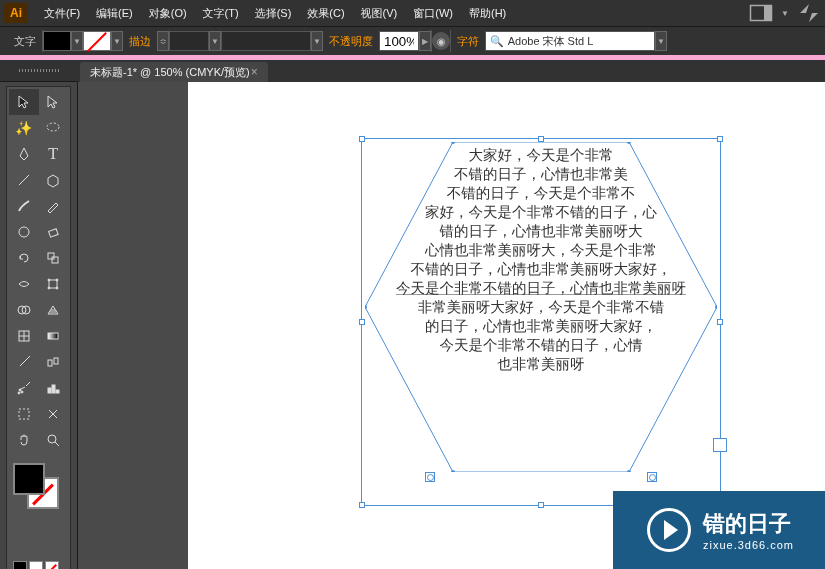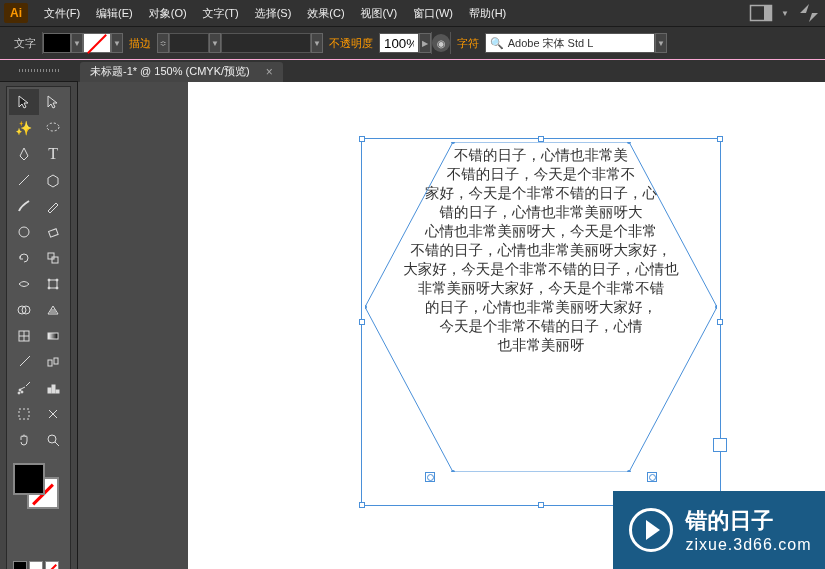--- a/index.html
+++ b/index.html
@@ -6,40 +6,40 @@
     body { background: #323232; width: 825px; height: 569px; overflow: hidden; color: #ccc; font-size: 11px; }
     
     
     .menubar { height: 26px; background: #323232; display: flex; align-items: center; padding: 0 4px; gap: 0; }
     .app-icon { width: 24px; height: 20px; display: flex; align-items: center; justify-content: center; background: #4a2a00; color: #ff9a00; font-weight: bold; font-size: 12px; border-radius: 2px; margin-right: 8px; }
     .menu-item { padding: 4px 8px; cursor: pointer; color: #eee; }
     .menubar-right { margin-left: auto; display: flex; align-items: center; gap: 8px; }
     .menubar-icon { width: 24px; height: 20px; display: flex; align-items: center; justify-content: center; color: #aaa; }
     
     
-    .optionsbar { height: 34px; background: #323232; border-top: 1px solid #1a1a1a; border-bottom: 1px solid #f9a8d4; display: flex; align-items: center; padding: 0 8px; }
+    .optionsbar { height: 34px; background: #323232; border-top: 1px solid #1a1a1a; border-bottom: 5px solid #f9a8d4; display: flex; align-items: center; padding: 0 8px; }
     .opt-label { color: #ccc; padding: 2px 6px; }
     .opt-label.orange { color: #ff9a00; }
     .color-swatch { width: 28px; height: 20px; background: #000; border: 1px solid #666; display: inline-block; position: relative; }
     .dropdown-arrow { width: 12px; height: 20px; background: #444; display: inline-flex; align-items: center; justify-content: center; color: #aaa; font-size: 8px; border: 1px solid #666; }
     .no-stroke { width: 28px; height: 20px; background: #fff; border: 1px solid #666; position: relative; }
     .no-stroke::after { content: ''; position: absolute; width: 100%; height: 2px; background: red; top: 50%; left: 0; transform: rotate(-45deg); }
     .num-input { width: 40px; height: 20px; background: #2a2a2a; border: 1px solid #555; color: #ccc; padding: 0 4px; }
     .wide-input { width: 90px; height: 20px; background: #2a2a2a; border: 1px solid #555; color: #ccc; padding: 0 4px; }
     .opacity-input { width: 40px; height: 20px; background: #fff; color: #000; border: 1px solid #555; padding: 0 4px; text-align: center; }
     .divider { width: 1px; height: 22px; background: #555; }
     .globe-icon { width: 18px; height: 18px; border-radius: 50%; background: #555; display: inline-flex; align-items: center; justify-content: center; font-size: 10px; color: #ccc; }
     .font-search { width: 170px; height: 20px; background: #fff; color: #333; border: 1px solid #555; padding: 0 4px; display: flex; align-items: center; gap: 4px; }
     .font-search span:first-child { color: #888; }
     
     
     .tabbar { height: 22px; background: #323232; display: flex; align-items: flex-end; padding-left: 80px; }
     .tabbar-left { position: absolute; width: 78px; height: 22px; background: #323232; border-bottom: 1px solid #1a1a1a; display: flex; align-items: center; justify-content: center; }
     .tabbar-left-grip { width: 40px; height: 3px; background: linear-gradient(90deg, #888 1px, transparent 1px); background-size: 3px 3px; }
-    .tab { height: 20px; background: #454545; padding: 3px 10px; display: flex; align-items: flex-end; gap: 16px; color: #eee; font-size: 11px; border-top-left-radius: 3px; border-top-right-radius: 3px; }
+    .tab { height: 20px; background: #454545; padding: 3px 10px; display: flex; align-items: center; gap: 1px; color: #eee; font-size: 11px; border-top-left-radius: 3px; border-top-right-radius: 3px; }
     .tab-close { color: #aaa; cursor: pointer; font-size: 12px; }
     
     
     .main { display: flex; height: 487px; }
     
     
     .toolpanel { width: 78px; background: #454545; border-right: 1px solid #1a1a1a; padding: 4px 6px; }
     .toolpanel-inner { background: #535353; border: 1px solid #2a2a2a; padding: 2px; }
     .tool-row { display: flex; }
     .tool-btn { width: 30px; height: 26px; display: flex; align-items: center; justify-content: center; cursor: pointer; color: #ddd; font-size: 14px; position: relative; }
@@ -87,21 +87,21 @@
     .port-handle.out { right: 60px; bottom: -10px; }
     .port-handle.out::after { content: ''; position: absolute; width: 5px; height: 5px; border-radius: 50%; border: 1px solid #4a90d9; top: 1px; left: 1px; }
     .end-marker { position: absolute; right: -10px; bottom: 20px; width: 14px; height: 14px; border: 1px solid #4a90d9; background: #fff; }
     
     
     .watermark { position: absolute; right: 0; bottom: 0; width: 215px; height: 78px; background: #1a5a85; display: flex; align-items: center; justify-content: center; gap: 12px; padding: 0 14px; }
     .wm-icon { width: 44px; height: 44px; border: 3px solid #fff; border-radius: 50%; display: flex; align-items: center; justify-content: center; }
     .wm-icon::after { content: ''; width: 0; height: 0; border-left: 14px solid #fff; border-top: 10px solid transparent; border-bottom: 10px solid transparent; margin-left: 4px; }
     .wm-text { color: #fff; }
     .wm-title { font-size: 22px; font-weight: bold; }
-    .wm-url { font-size: 16px; letter-spacing: 1px; }
+    .wm-url { font-size: 11px; letter-spacing: 1px; }
   </style>
 </head>
 <body>
 
 <div class="menubar">
   <div class="app-icon">Ai</div>
   <div class="menu-item">文件(F)</div>
   <div class="menu-item">编辑(E)</div>
   <div class="menu-item">对象(O)</div>
   <div class="menu-item">文字(T)</div>
@@ -394,27 +394,28 @@
         <svg class="hexagon-path" viewBox="0 0 352 330">
           <polygon points="88,0 264,0 352,165 264,330 88,330 0,165" fill="none" stroke="#4a90d9" stroke-width="1"></polygon>
           <circle cx="88" cy="0" r="2" fill="#4a90d9"></circle>
           <circle cx="264" cy="0" r="2" fill="#4a90d9"></circle>
           <circle cx="352" cy="165" r="2" fill="#4a90d9"></circle>
           <circle cx="264" cy="330" r="2" fill="#4a90d9"></circle>
           <circle cx="88" cy="330" r="2" fill="#4a90d9"></circle>
           <circle cx="0" cy="165" r="2" fill="#4a90d9"></circle>
         </svg>
         <div class="hex-text">
+          <span class="line">大家好，今天是个非常</span>
           <span class="line">不错的日子，心情也非常美</span>
           <span class="line">不错的日子，今天是个非常不</span>
           <span class="line">家好，今天是个非常不错的日子，心</span>
           <span class="line">错的日子，心情也非常美丽呀大</span>
           <span class="line">心情也非常美丽呀大，今天是个非常</span>
           <span class="line">不错的日子，心情也非常美丽呀大家好，</span>
-          <span class="line">大家好，今天是个非常不错的日子，心情也</span>
+          <span class="line u">今天是个非常不错的日子，心情也非常美丽呀</span>
           <span class="line">非常美丽呀大家好，今天是个非常不错</span>
           <span class="line">的日子，心情也非常美丽呀大家好，</span>
           <span class="line">今天是个非常不错的日子，心情</span>
           <span class="line">也非常美丽呀</span>
         </div>
         <div class="port-handle in"></div>
         <div class="port-handle out"></div>
         <div class="end-marker"></div>
       </div>
 

